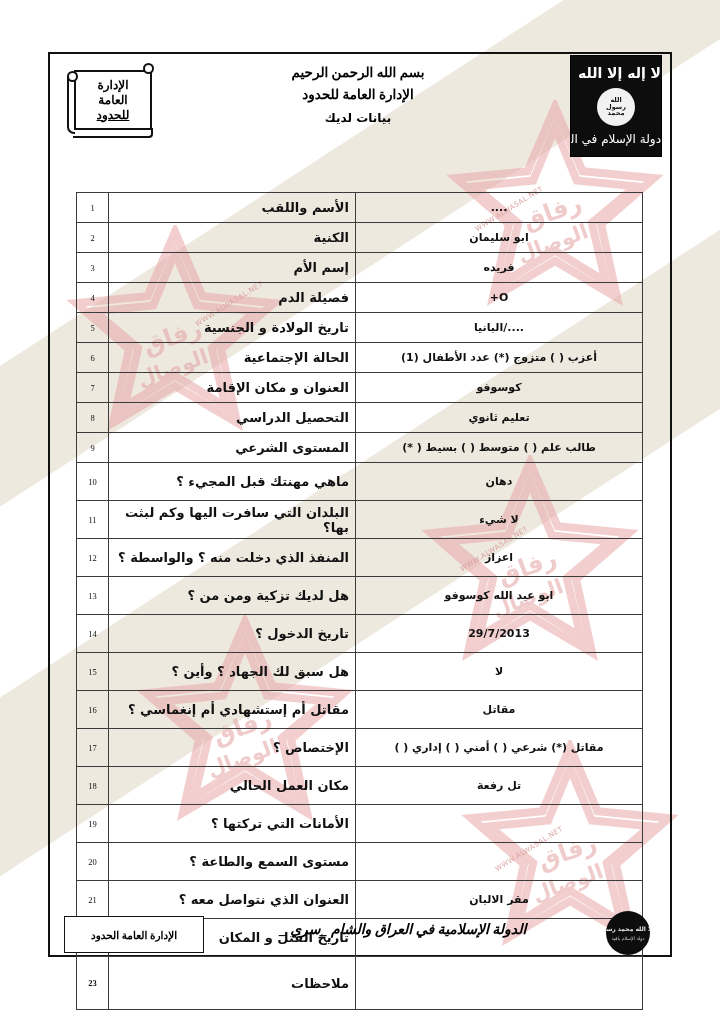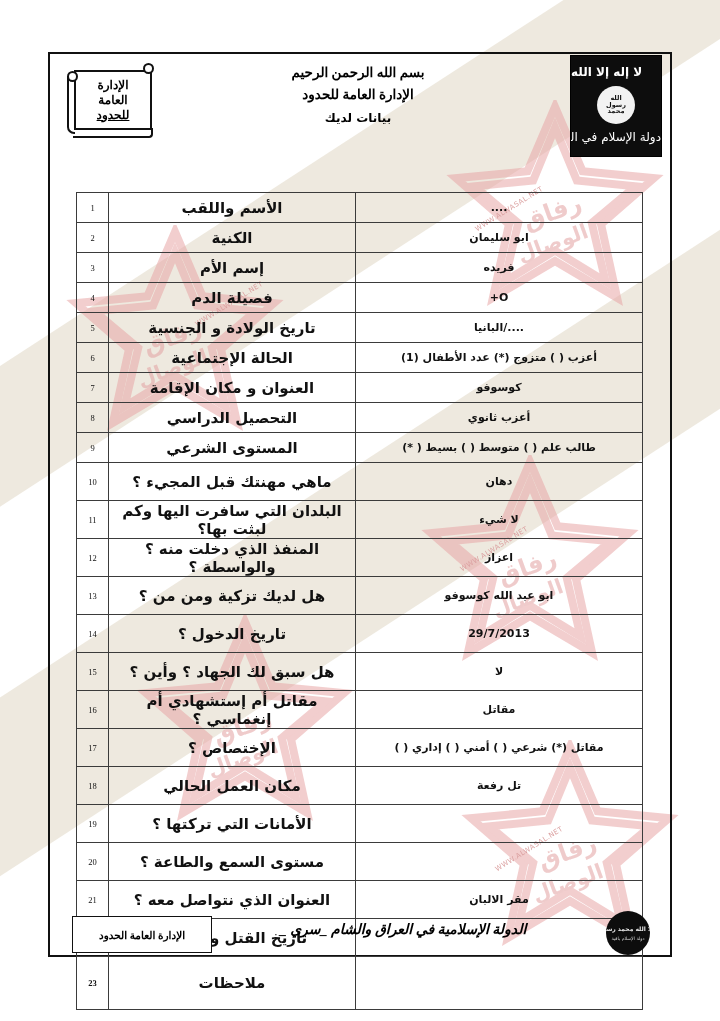--- a/index.html
+++ b/index.html
@@ -170,23 +170,23 @@
     position: absolute;
     right: 10px; top: 3px;
     width: 92px; height: 102px;
     background: #0d0d0d;
     border: 1px solid #000;
     box-sizing: border-box;
     overflow: hidden;
   }
   .flag .shahada1 {
     color: #fff;
-    font-size: 12px;
-    font-weight: bold;
-    text-align: left;
+    font-size: 14px;
+    font-weight: bold;
+    text-align: right;
     letter-spacing: -.3px;
     margin-top: 9px;
     font-family: "DejaVu Sans", sans-serif;
     white-space: nowrap;
   }
   .flag .seal {
     width: 38px; height: 38px;
     border-radius: 50%;
     background: #f2f2f2;
     margin: 7px auto 0;
@@ -236,22 +236,21 @@
 
   td.val {
     text-align: center;
     font-size: 11px;
     font-weight: bold;
     color: #111;
     font-family: "DejaVu Sans", sans-serif;
     height: 29px;
   }
   td.lbl {
-    text-align: center;
-    font-size: 15px;
+    font-size: 13px;
     font-weight: bold;
     color: #111;
     font-family: "DejaVu Sans", sans-serif;
   }
   td.num {
     text-align: center;
     font-size: 8.5px;
     color: #111;
     font-family: "Liberation Serif", serif;
     vertical-align: bottom;
@@ -262,21 +261,21 @@
 
   
   .footer {
     position: absolute;
     left: 48px; top: 905px;
     width: 624px; height: 52px;
     z-index: 3;
   }
   .foot-box {
     position: absolute;
-    left: 24px; top: 11px;
+    left: 16px; top: 11px;
     width: 140px; height: 37px;
     border: 1.5px solid #111;
     box-sizing: border-box;
     display: flex;
     align-items: center;
     justify-content: center;
     background: #fff;
   }
   .foot-box span {
     font-size: 10.5px;
@@ -450,21 +449,21 @@
           <td class="val">أعزب ( )  متزوج (*)  عدد الأطفال (1)</td>
           <td class="lbl">الحالة الإجتماعية</td>
           <td class="num">6</td>
         </tr>
         <tr>
           <td class="val">كوسوفو</td>
           <td class="lbl">العنوان و مكان الإقامة</td>
           <td class="num">7</td>
         </tr>
         <tr>
-          <td class="val">أعزب ثانوي</td>
+          <td class="val">تعليم ثانوي</td>
           <td class="lbl">التحصيل الدراسي</td>
           <td class="num">8</td>
         </tr>
         <tr>
           <td class="val">طالب علم ( )   متوسط ( ) بسيط ( *)</td>
           <td class="lbl">المستوى الشرعي</td>
           <td class="num">9</td>
         </tr>
         <tr class="r-tall">
           <td class="val">دهان</td>

